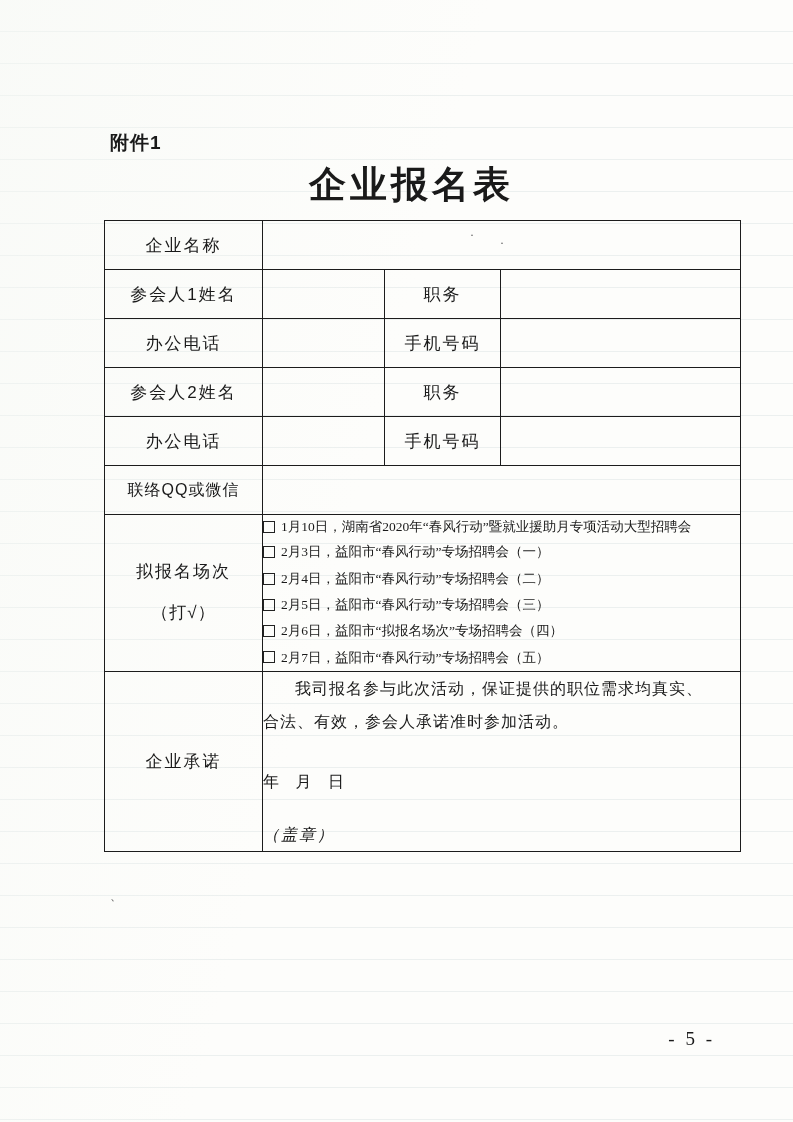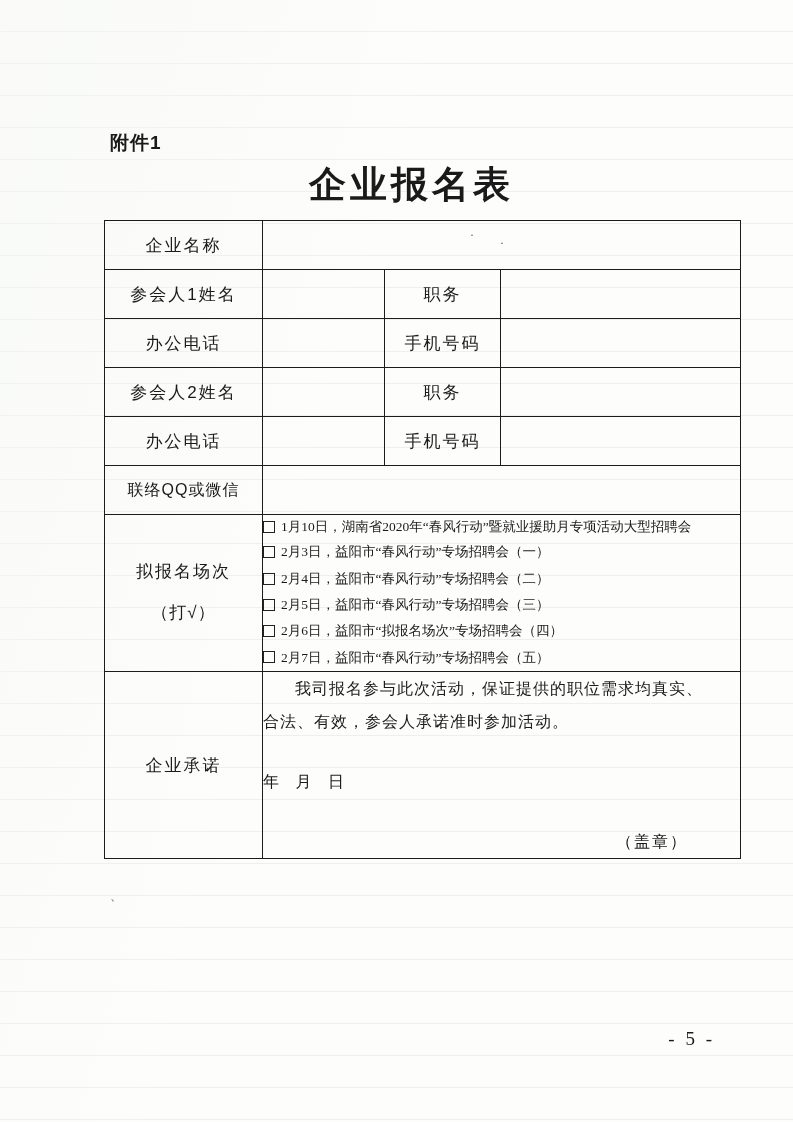--- a/index.html
+++ b/index.html
@@ -135,24 +135,24 @@
     letter-spacing: 1px;
   }
   .promise-body .p1 { text-indent: 2em; }
   .sign-line {
     text-align: left;
     padding-right: 60px;
     margin-top: 26px;
     letter-spacing: 6px;
   }
   .seal-line {
-    text-align: right;
     padding-right: 52px;
-    margin-top: 26px;
+    margin-top: 19px;
     letter-spacing: 2px;
+    font-style: italic;
   }
 
   .page-number {
     position: absolute;
     right: 78px;
     bottom: 72px;
     font-size: 19px;
     font-family: "Liberation Serif", serif;
     letter-spacing: 3px;
   }

